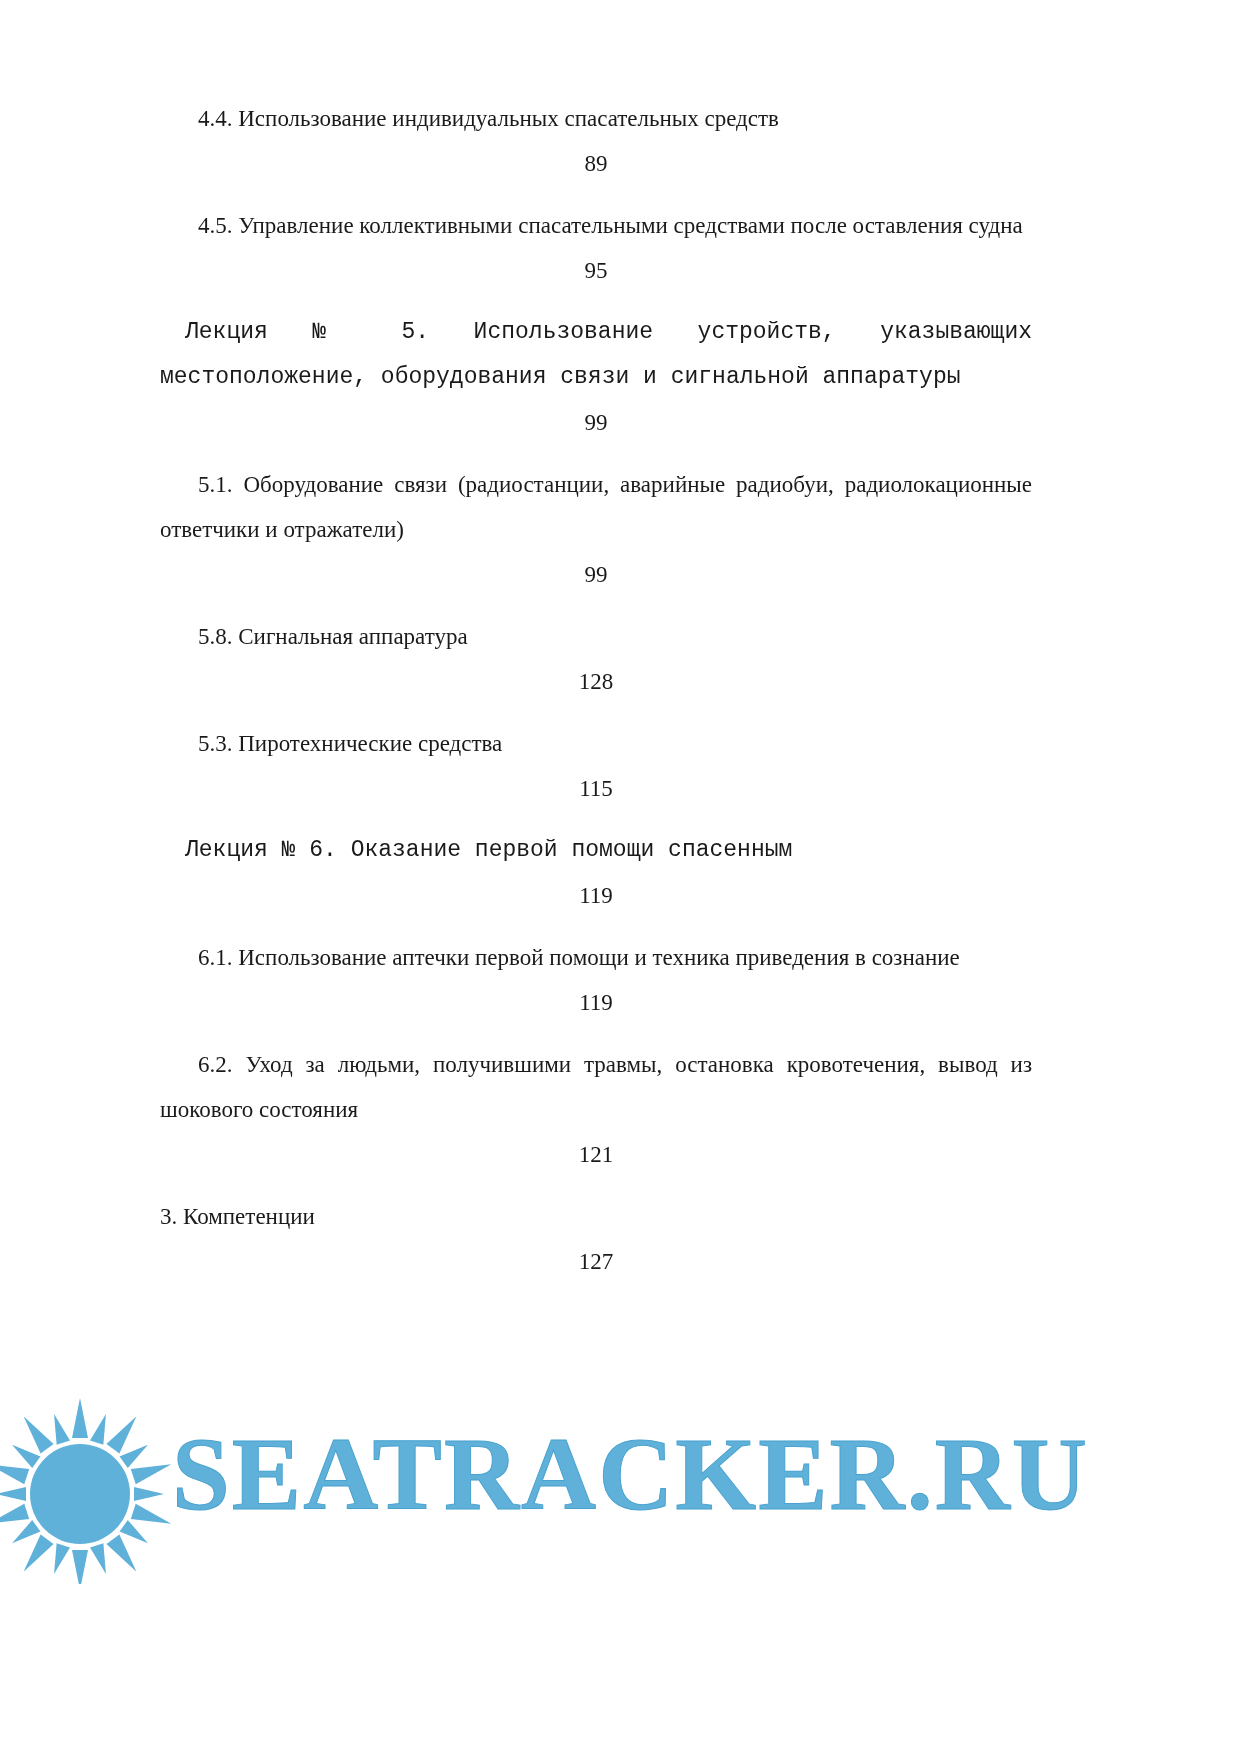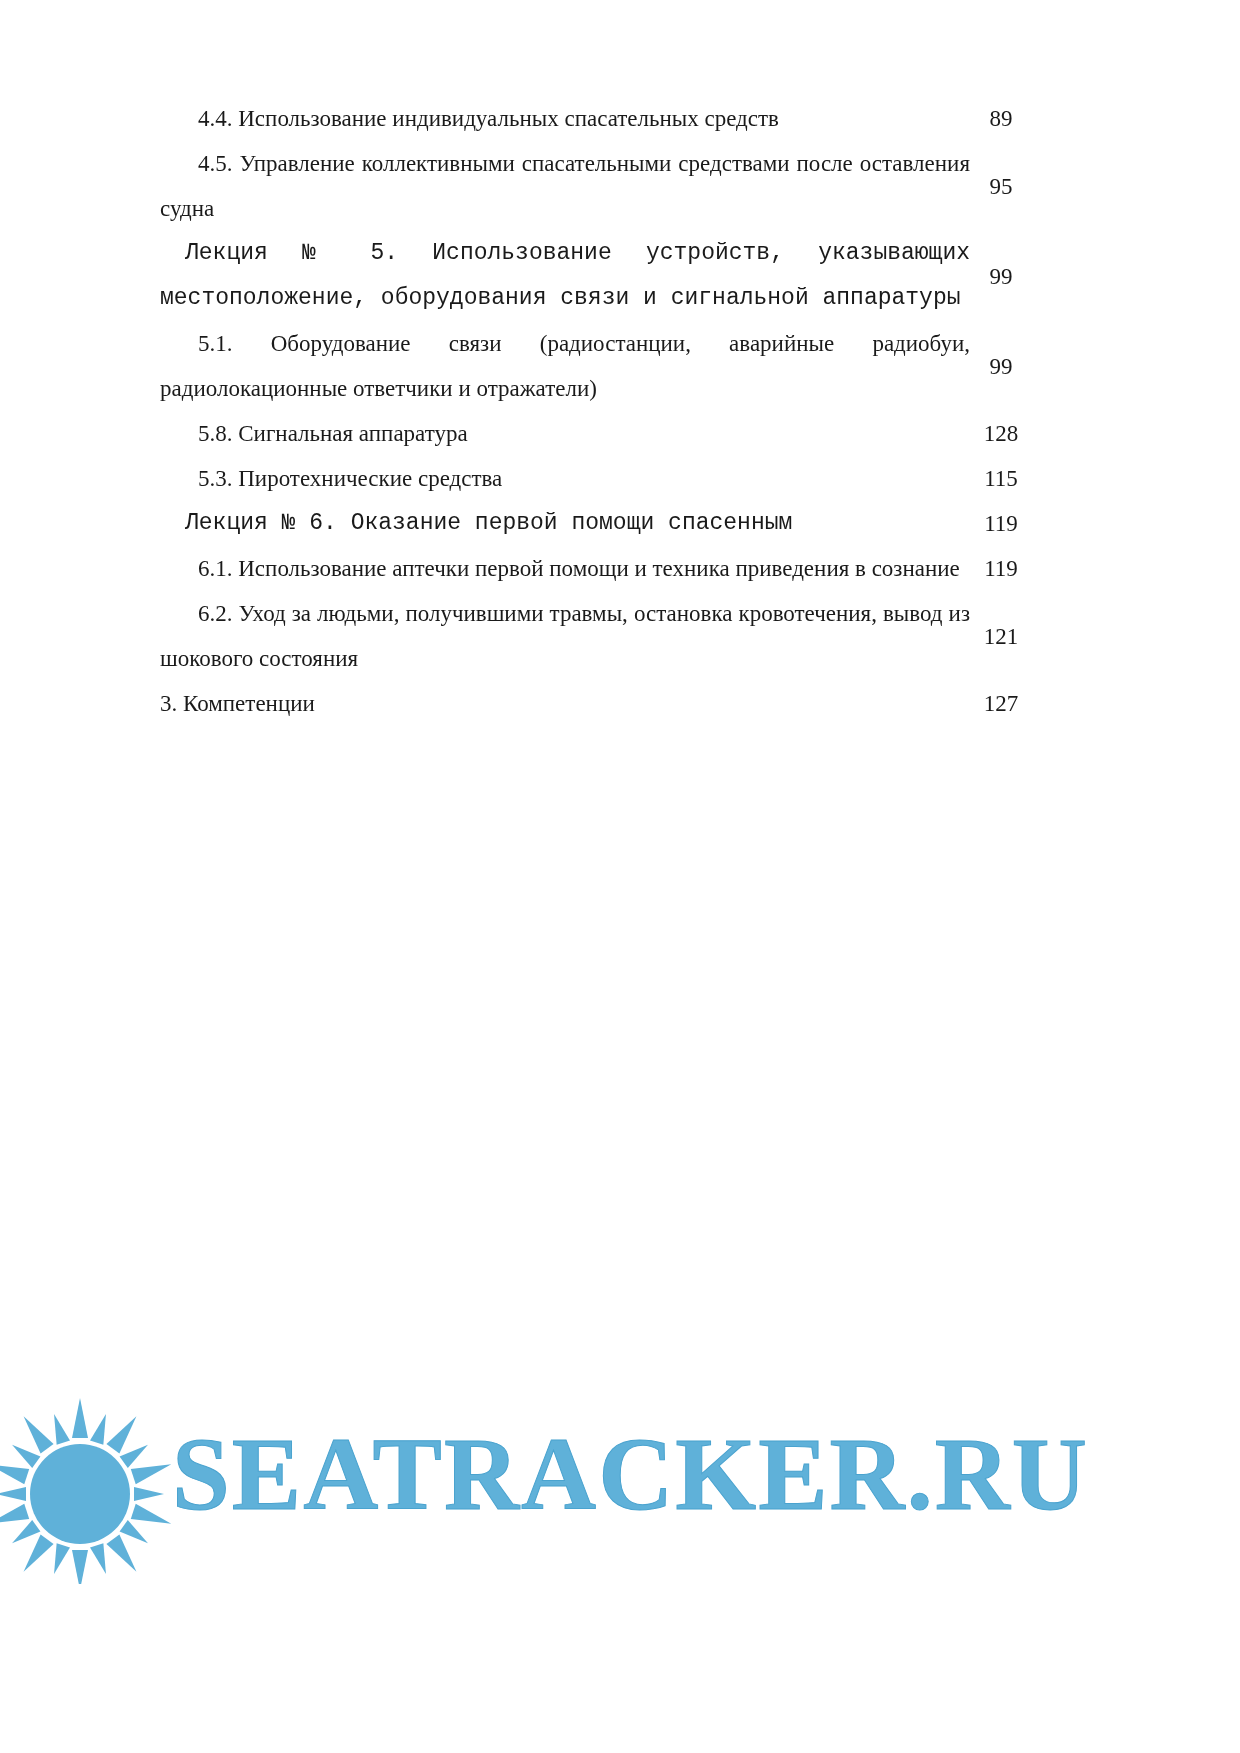--- a/index.html
+++ b/index.html
@@ -11,21 +11,21 @@
     font-family: "Liberation Serif", serif;
     color: #1a1a1a;
     overflow: hidden;
   }
   .toc {
     position: absolute;
     top: 96px;
     left: 160px;
     width: 872px;
   }
-  .toc-row { display: flex; }
+  .toc-row { display: flex; flex-direction: column; }
   .toc-text {
     flex: 1 1 auto;
     font-size: 23px;
     line-height: 45px;
     text-align: justify;
   }
   .toc-page {
     flex: 0 0 62px;
     font-size: 23px;
     line-height: 45px;

